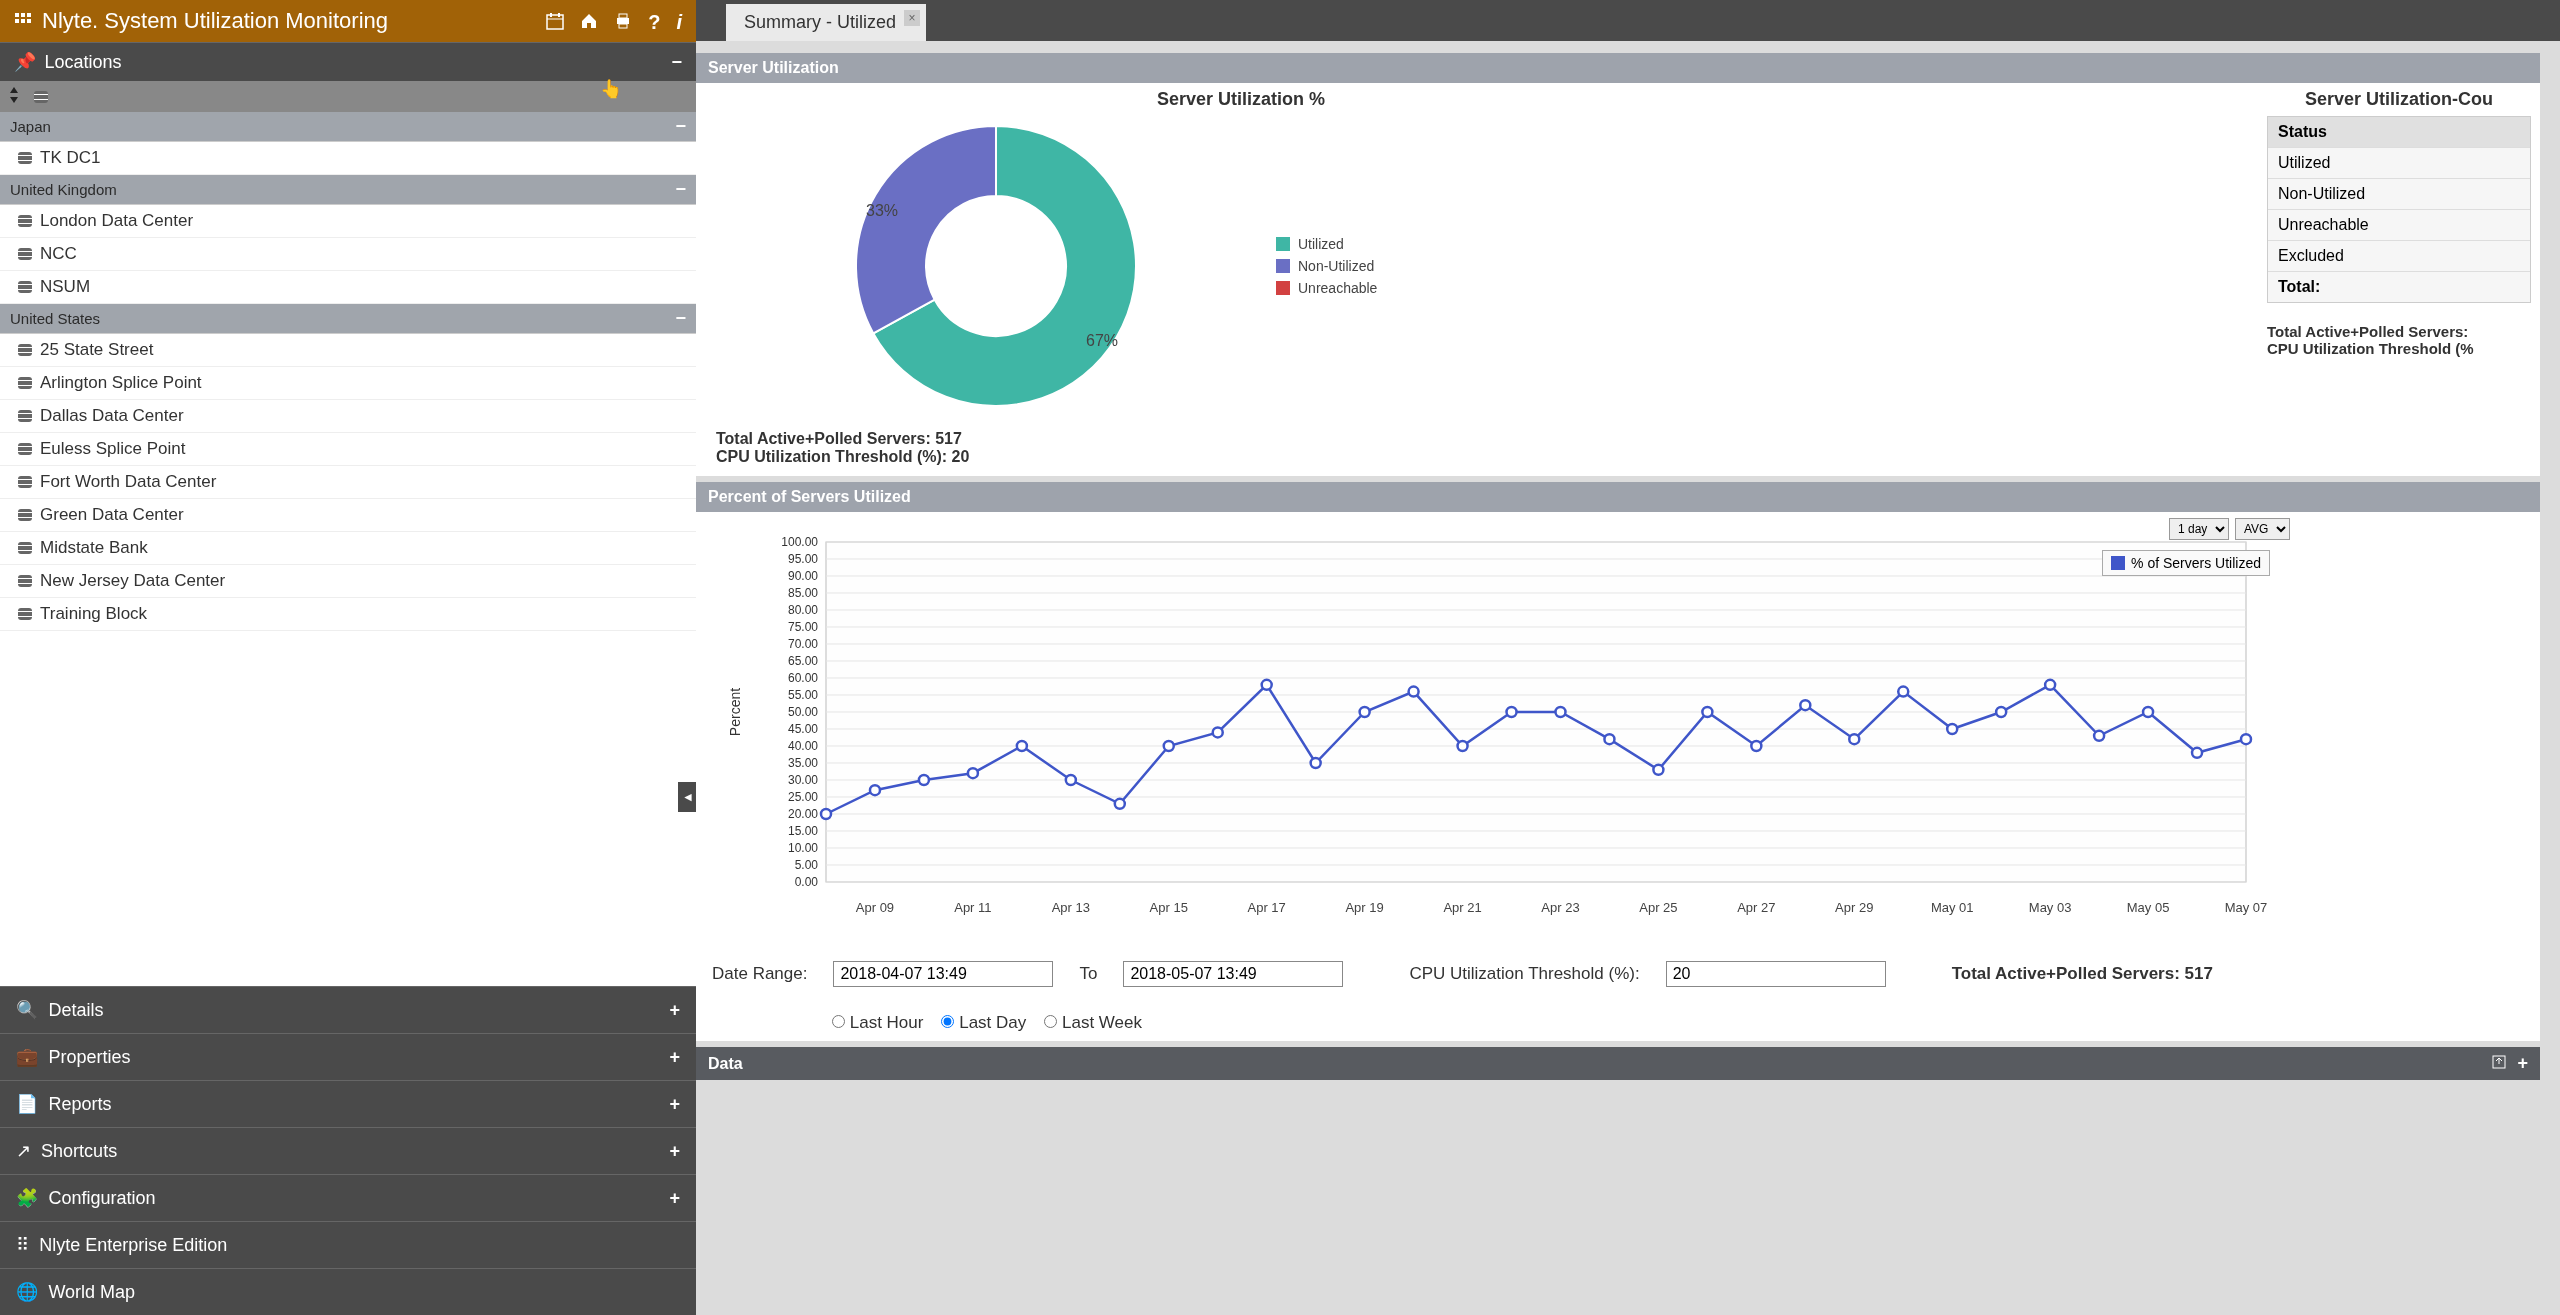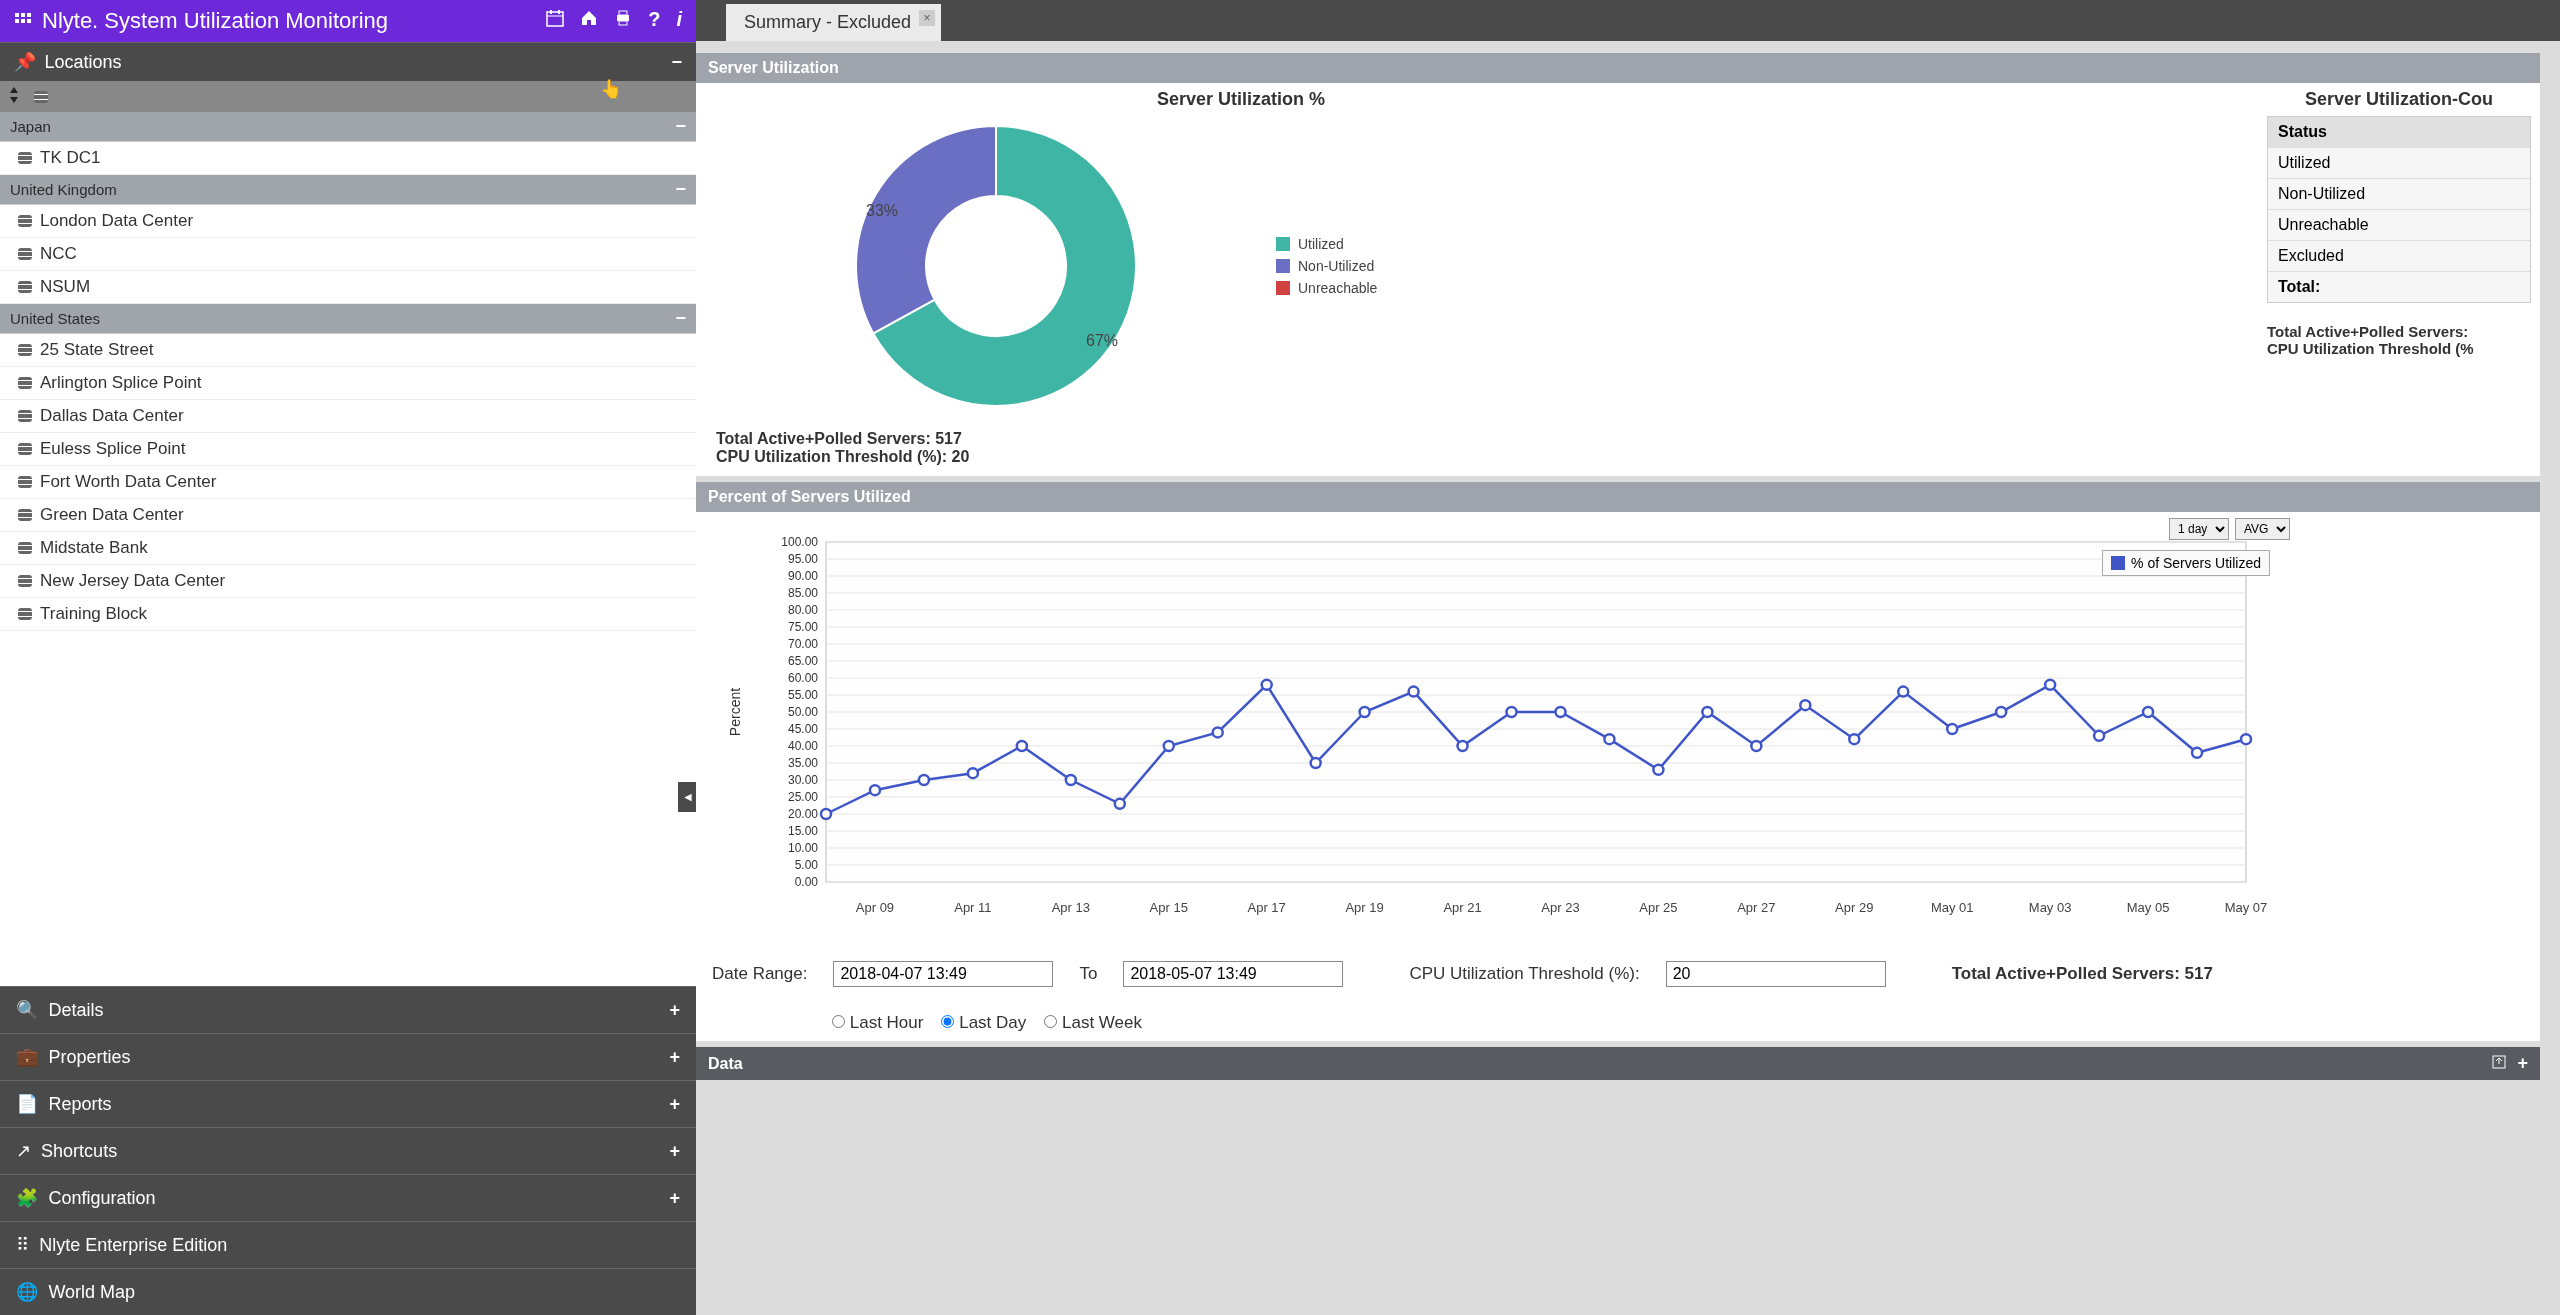--- a/index.html
+++ b/index.html
@@ -14,25 +14,25 @@
 }
 .app { display: flex; height: 100%; }
 .sidebar {
   width: 696px;
   background: #5a5a5a;
   display: flex;
   flex-direction: column;
   position: relative;
 }
 .app-header {
-  background: #6d28d9;
+  background: #a16207;
   color: #fff;
   padding: 8px 14px;
   display: flex;
-  align-items: flex-start;
+  align-items: flex-end;
   gap: 10px;
   font-size: 22px;
   justify-content: space-between;
 }
 .app-header .left { display: flex; align-items: center; gap: 10px; }
 .app-header .icons { display: flex; gap: 16px; align-items: center; }
 .grip-icon {
   display: inline-flex;
   width: 18px; height: 18px;
 }
@@ -468,21 +468,21 @@
           </span>
         </div>
       </div>
 
     <div class="collapse-arrow">◄</div>
   </div>
 
   <div class="main">
     <div class="tabbar">
       <div class="tab">
-        <span>Summary - Excluded</span>
+        <span>Summary - Utilized</span>
         <span class="x">×</span>
       </div>
     </div>
 
     <div class="content">
       <div class="section-bar">Server Utilization</div>
 
       <div class="charts-row">
         <div class="donut-block">
           <div class="donut-title">Server Utilization %</div>

